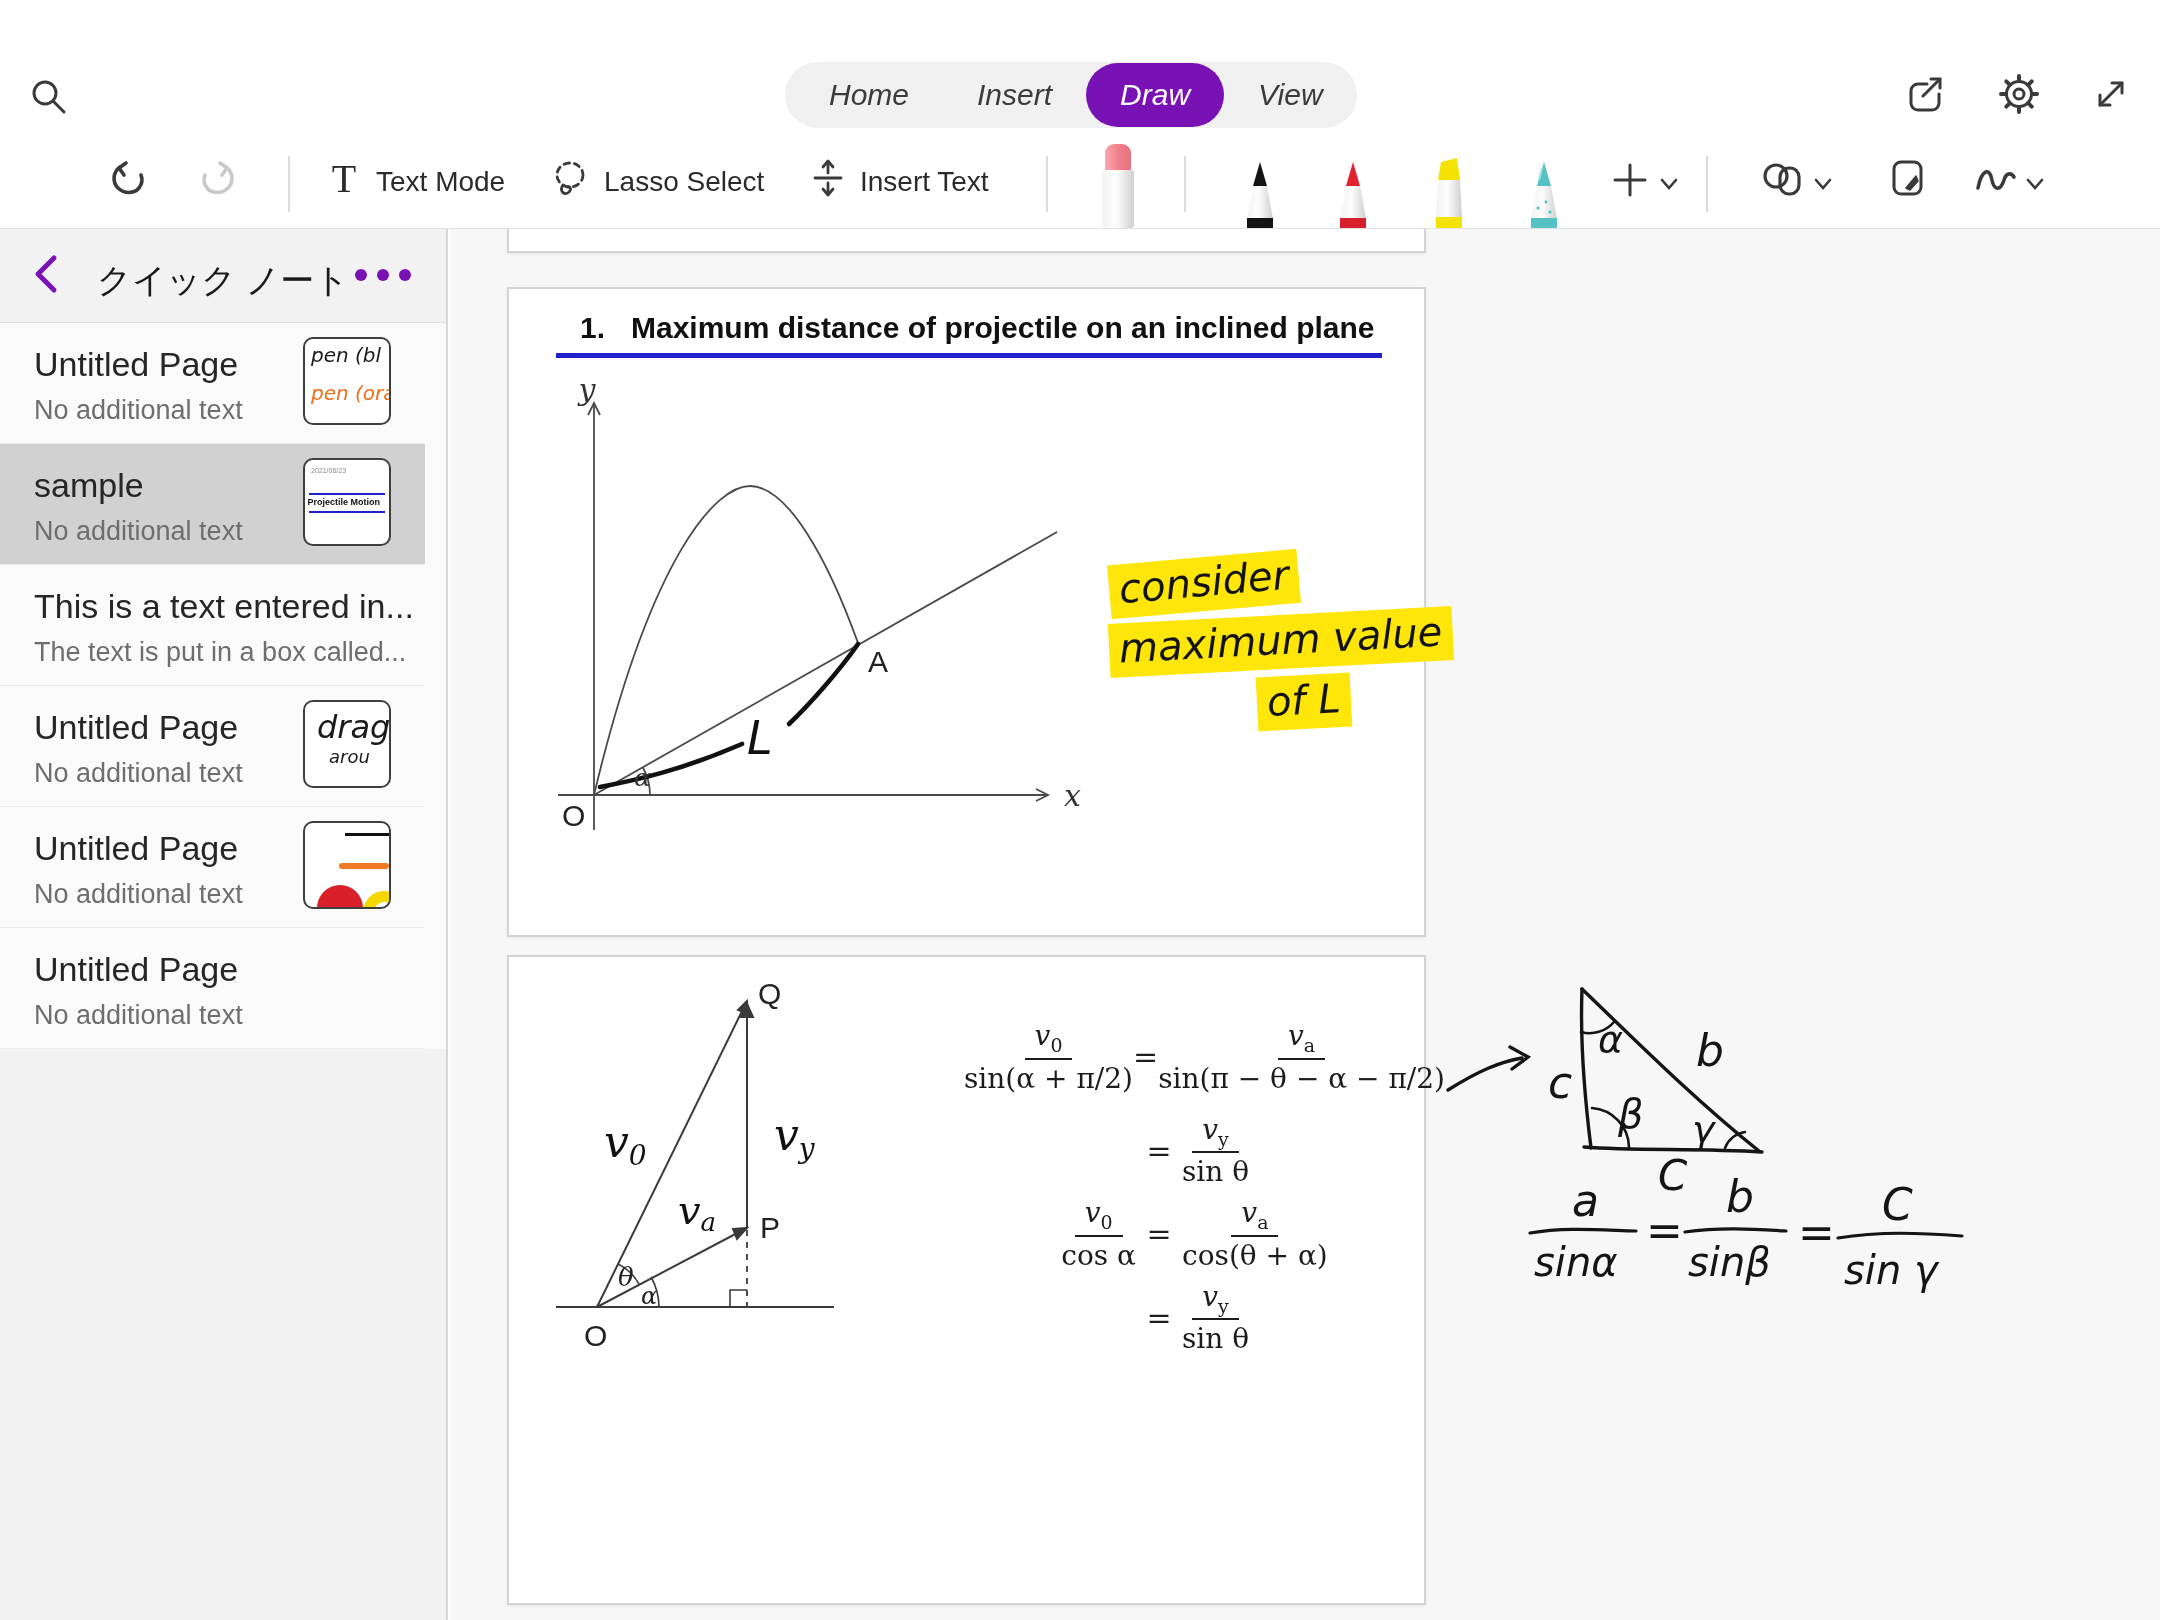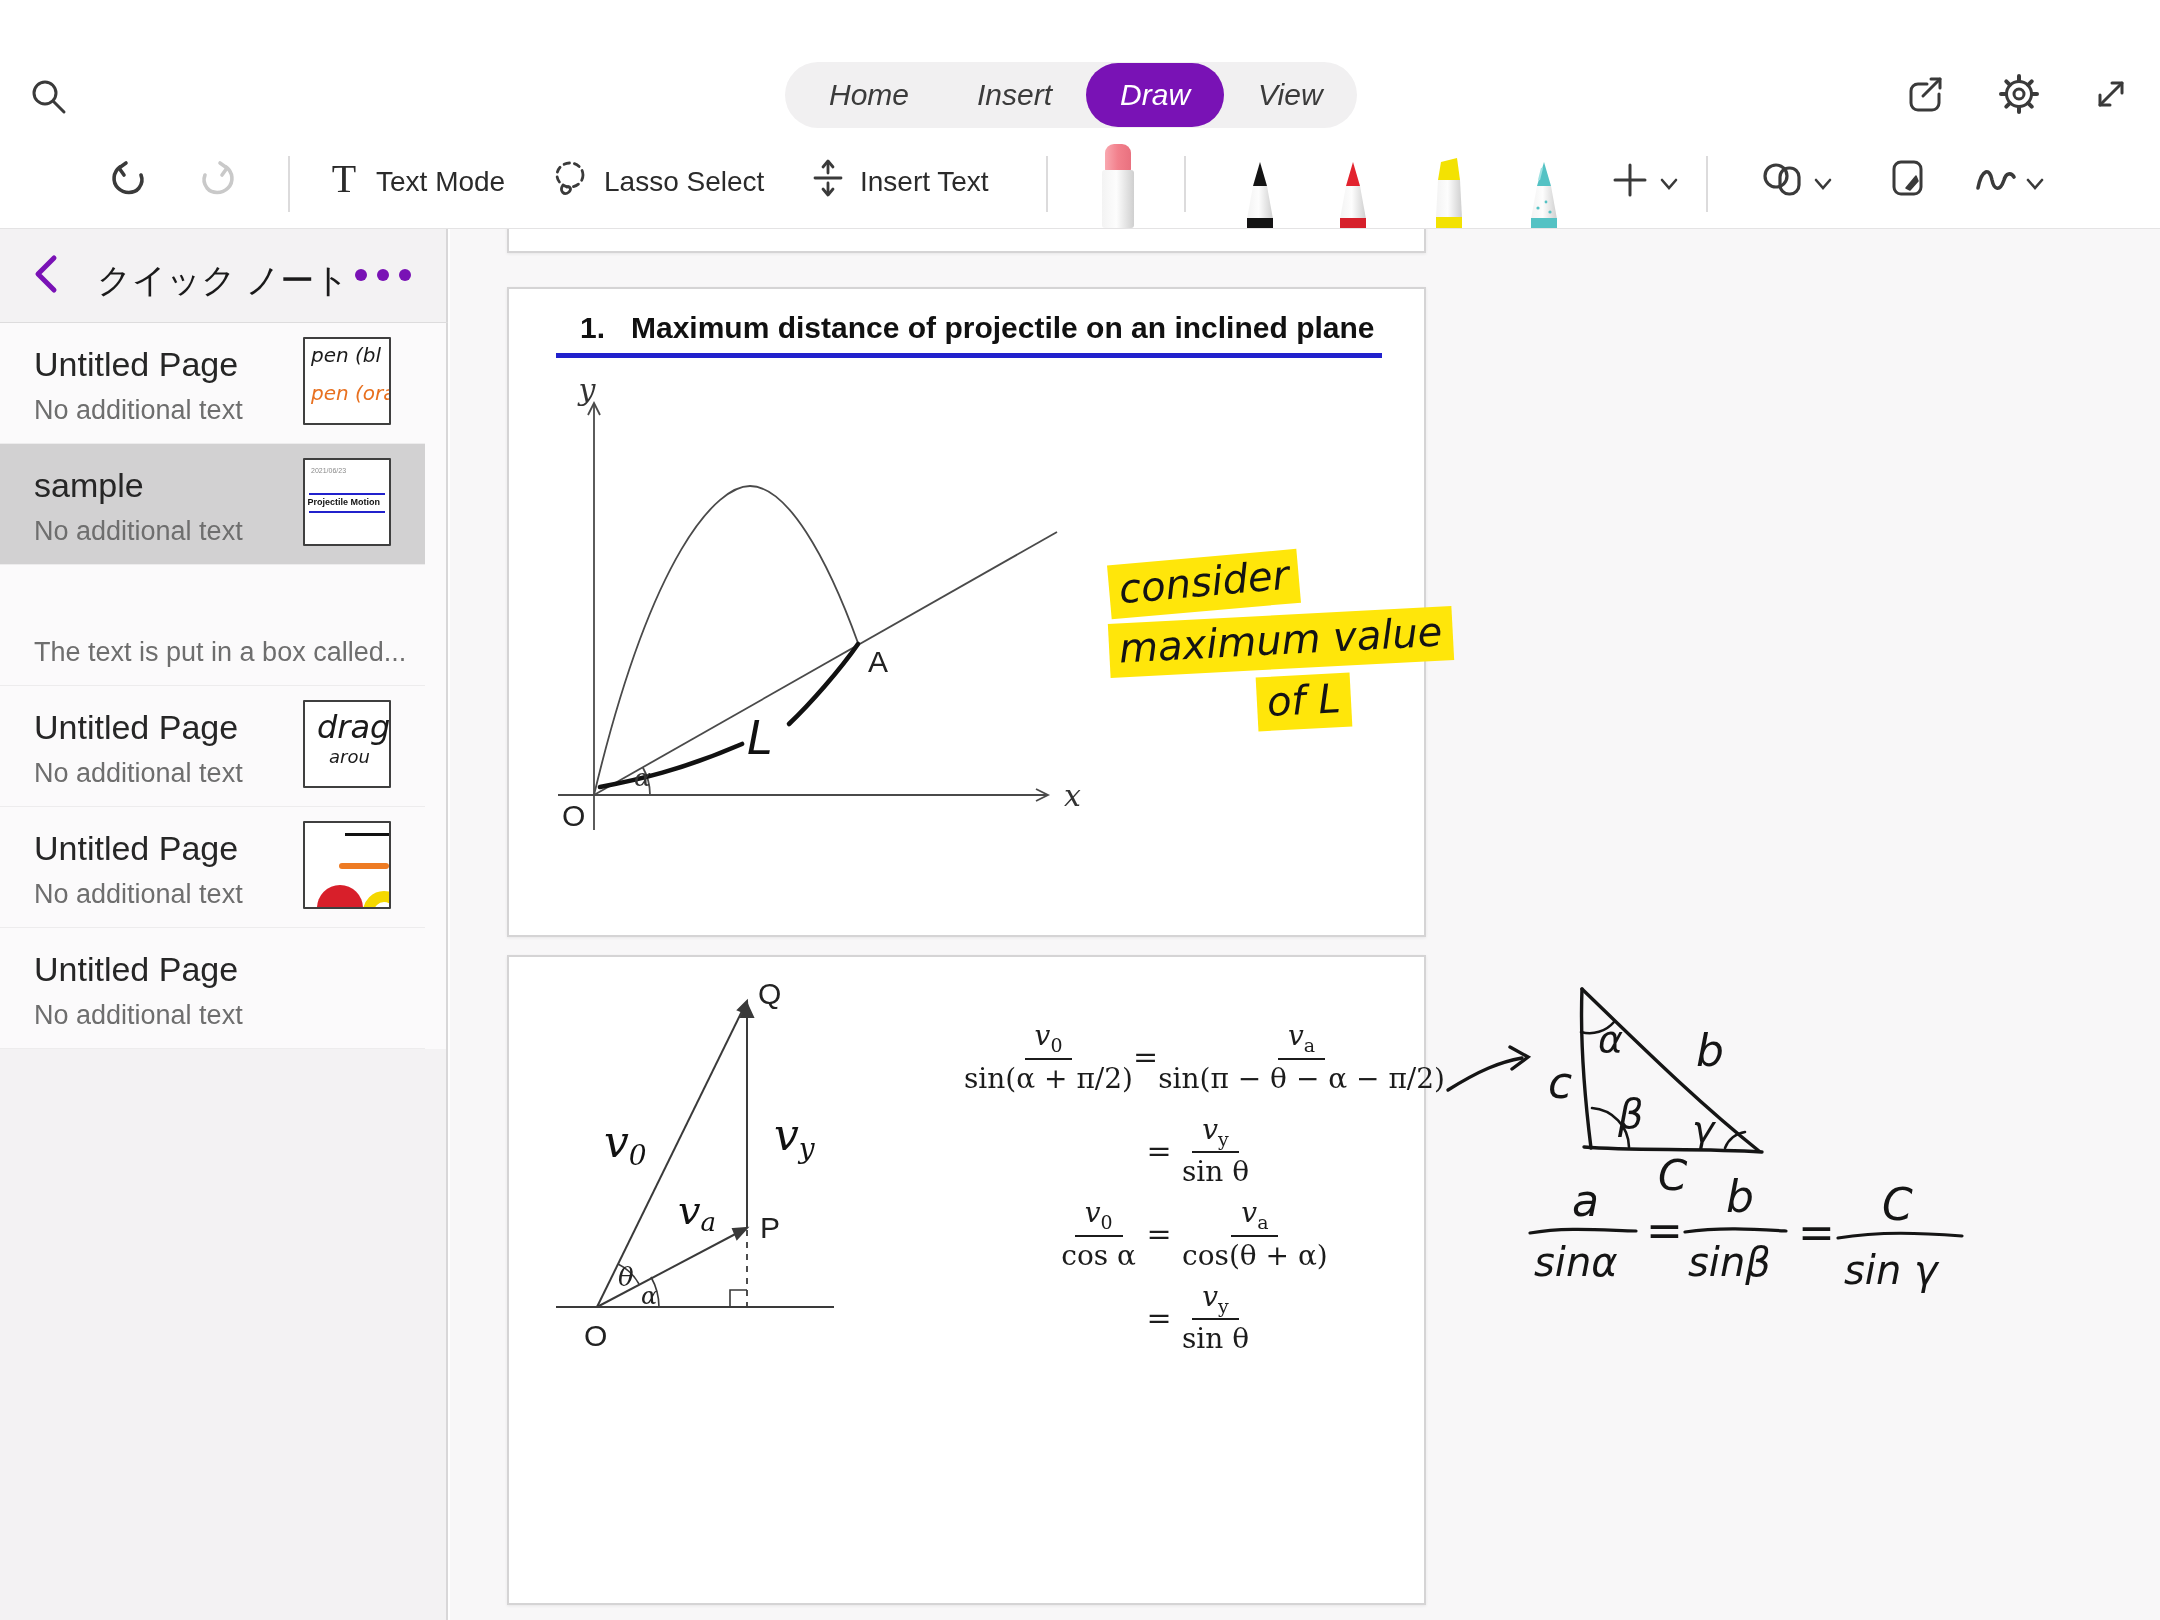--- a/index.html
+++ b/index.html
@@ -26,21 +26,21 @@
   #sidebar{position:absolute;left:0;top:228px;width:448px;height:1392px;background:#F3F2F3;
            border-right:2px solid #D8D7D8;box-sizing:border-box;}
   #sb-title{position:absolute;left:0;right:0;top:30px;text-align:center;font-size:34px;color:#1a1a1a;}
   #sb-divider{position:absolute;left:0;top:94px;width:448px;height:1px;background:#DDDCDD;}
   #sb-list{position:absolute;left:0;top:95px;width:446px;background:#FBFAFB;}
   .sb-row{position:relative;width:425px;height:120px;border-bottom:1px solid #EDECED;cursor:pointer;}
   .sb-row.selected{background:#D2D1D2;}
   .sb-row .t{position:absolute;left:34px;top:22px;font-size:34px;color:#262626;white-space:nowrap;}
   .sb-row .s{position:absolute;left:34px;top:72px;font-size:27px;color:#6E6E6E;white-space:nowrap;}
   .thumb{position:absolute;right:34px;top:14px;width:88px;height:88px;background:#ffffff;
-         border:2px solid #3F3F3F;border-radius:1px;overflow:hidden;box-sizing:border-box;}
+         border:2px solid #3F3F3F;border-radius:10px;overflow:hidden;box-sizing:border-box;}
   .hand, .hand-svg{font-family:"DejaVu Sans",sans-serif;font-style:italic;}
   #sb-footer{position:absolute;left:0;bottom:0;width:446px;height:97px;background:#F3F2F3;
              border-top:1px solid #D9D8D9;}
   #add-page-label{position:absolute;left:92px;top:26px;font-size:35px;color:#7912B5;}
 
   
   #canvas{position:absolute;left:450px;top:228px;width:1710px;height:1392px;background:#F8F7F8;overflow:hidden;}
   .note-box{position:absolute;background:#ffffff;border:2px solid #D5D4D5;box-sizing:border-box;
             box-shadow:0 1px 3px rgba(0,0,0,0.07);}
   #box-partial{left:57px;top:-42px;width:919px;height:67px;}
@@ -293,20 +293,21 @@
         <div class="s">No additional text</div>
         <div class="thumb">
           <div style="position:absolute;left:6px;top:7px;font-size:7px;color:#8a8a8a;">2021/06/23</div>
           <div style="position:absolute;left:4px;top:33px;right:4px;height:2px;background:#2121CC;"></div>
           <div style="position:absolute;right:9px;top:37px;font-size:9px;font-weight:bold;color:#111;">Projectile Motion</div>
           <div style="position:absolute;left:4px;top:51px;right:4px;height:2px;background:#2121CC;"></div>
         </div>
       </div>
 
       <div class="sb-row">
+        <div class="t">This is a text entered in...</div>
         <div class="s">The text is put in a box called...</div>
       </div>
 
       <div class="sb-row">
         <div class="t">Untitled Page</div>
         <div class="s">No additional text</div>
         <div class="thumb">
           <div class="hand" style="position:absolute;left:12px;top:6px;font-size:32px;color:#1a1a1a;">drag</div>
           <div class="hand" style="position:absolute;left:24px;top:44px;font-size:18px;color:#1a1a1a;">arou</div>
         </div>

